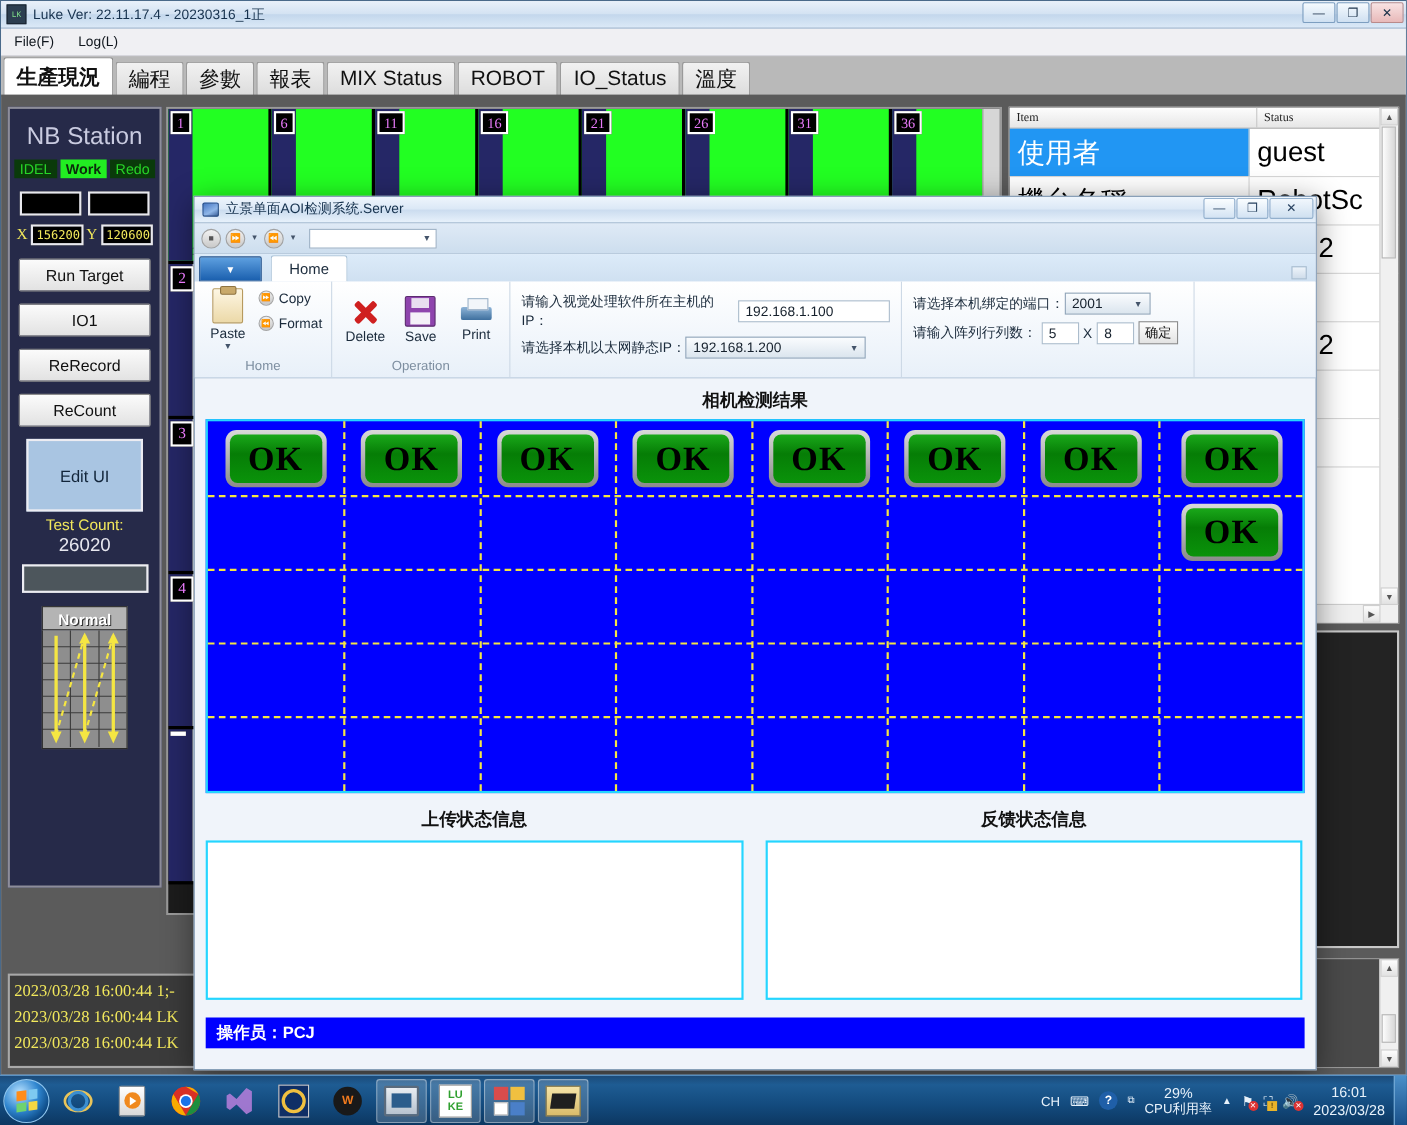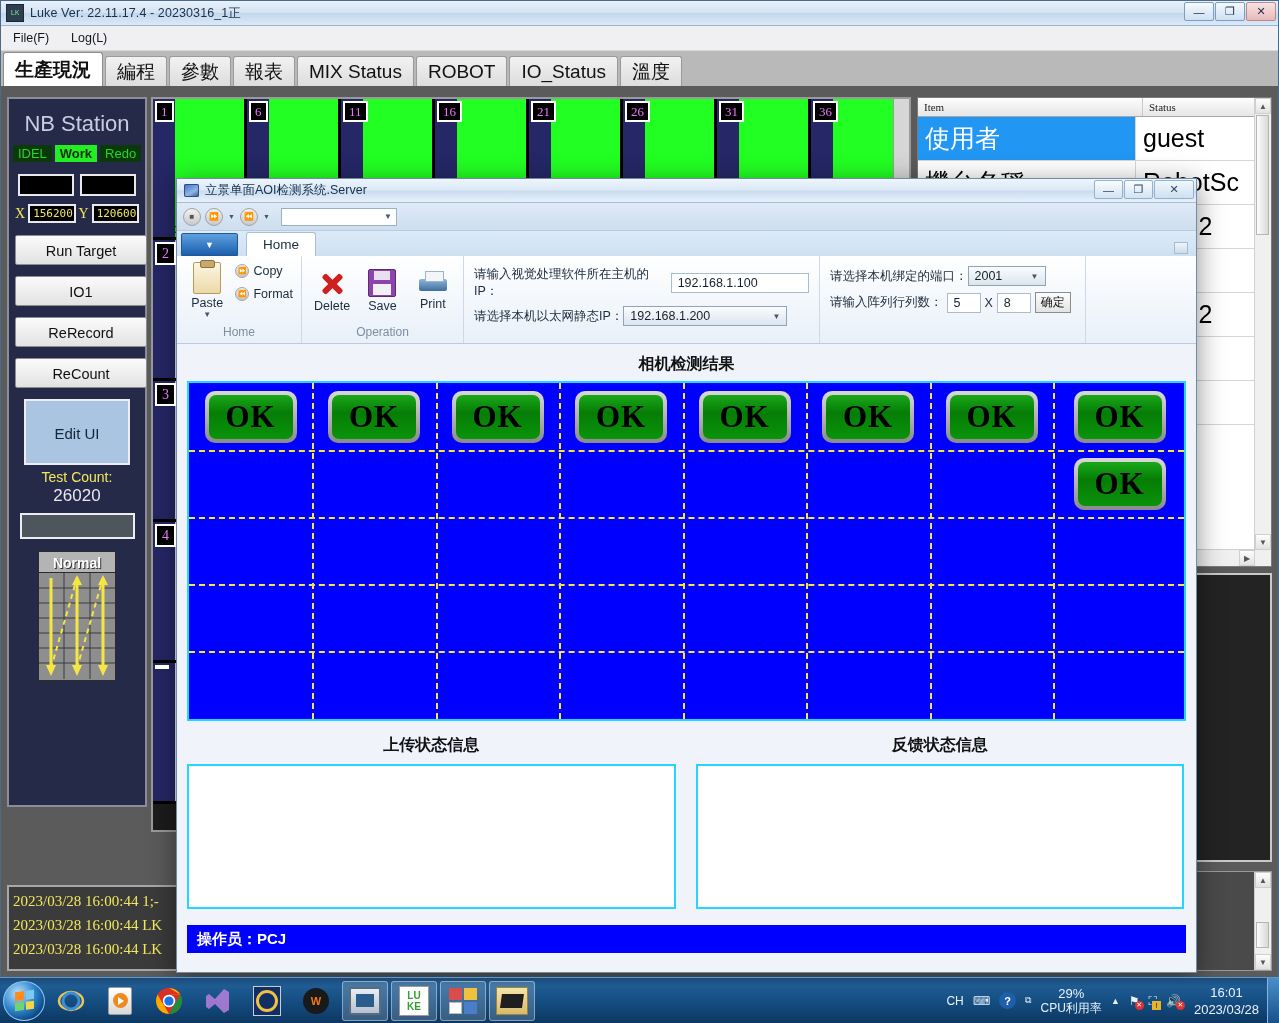--- a/index.html
+++ b/index.html
@@ -47,21 +47,21 @@
   .state-chip{font-size:13px;padding:1px 5px;box-sizing:border-box;}
   .chip-idel{background:#0a3a0a;color:#27d427;}
   .chip-work{background:#22ee22;color:#0b2d0b;font-weight:bold;}
   .chip-redo{background:#0a3a0a;color:#27d427;}
   .blackbox-row{display:flex;gap:6px;justify-content:center;margin-bottom:8px;}
   .blackbox{width:56px;height:22px;background:#000;border:2px solid #e8e8ee;box-sizing:border-box;}
   .xy-row{display:flex;align-items:center;justify-content:center;gap:3px;margin-bottom:12px;}
   .xy-lab{color:#f2e85c;font-size:14px;font-family:"Liberation Serif",serif;}
   .xy-val{background:#000;color:#f2e85c;border:2px solid #e8e8ee;font-size:11px;padding:1px 3px;
     font-family:"DejaVu Sans Mono",monospace;box-sizing:border-box;min-width:38px;text-align:center;}
-  .sbtn{display:block;width:132px;margin:0 auto 11px auto;height:30px;line-height:30px;text-align:center;
+  .sbtn{display:block;width:120px;margin:0 auto 11px auto;height:30px;line-height:30px;text-align:center;
     background:linear-gradient(180deg,#fbfbfb,#e2e2e2);border:1px solid #8d8d8d;border-radius:2px;
     font-size:14.5px;color:#101010;box-sizing:border-box;}
   .editui{display:block;width:106px;height:66px;margin:4px auto 2px auto;background:#a9c5e2;
     border:2px solid #ececf2;box-sizing:border-box;text-align:center;line-height:66px;font-size:15px;color:#12253a;}
   .tc-label{color:#f2e85c;font-size:14px;text-align:center;margin-top:4px;}
   .tc-value{color:#e7e7ef;font-size:17px;text-align:center;margin-top:1px;}
   .greybox{width:115px;height:26px;margin:7px auto 0 auto;background:#4d565c;border:2px solid #ececf2;box-sizing:border-box;}
   .normal-wrap{width:78px;margin:12px auto 0 auto;}
   .normal-hdr{background:#b4b4b4;border:1px solid #2b2b2b;text-align:center;font-size:14px;font-weight:bold;color:#fff;
     text-shadow:1px 1px 0 #333;height:22px;line-height:22px;box-sizing:border-box;}

